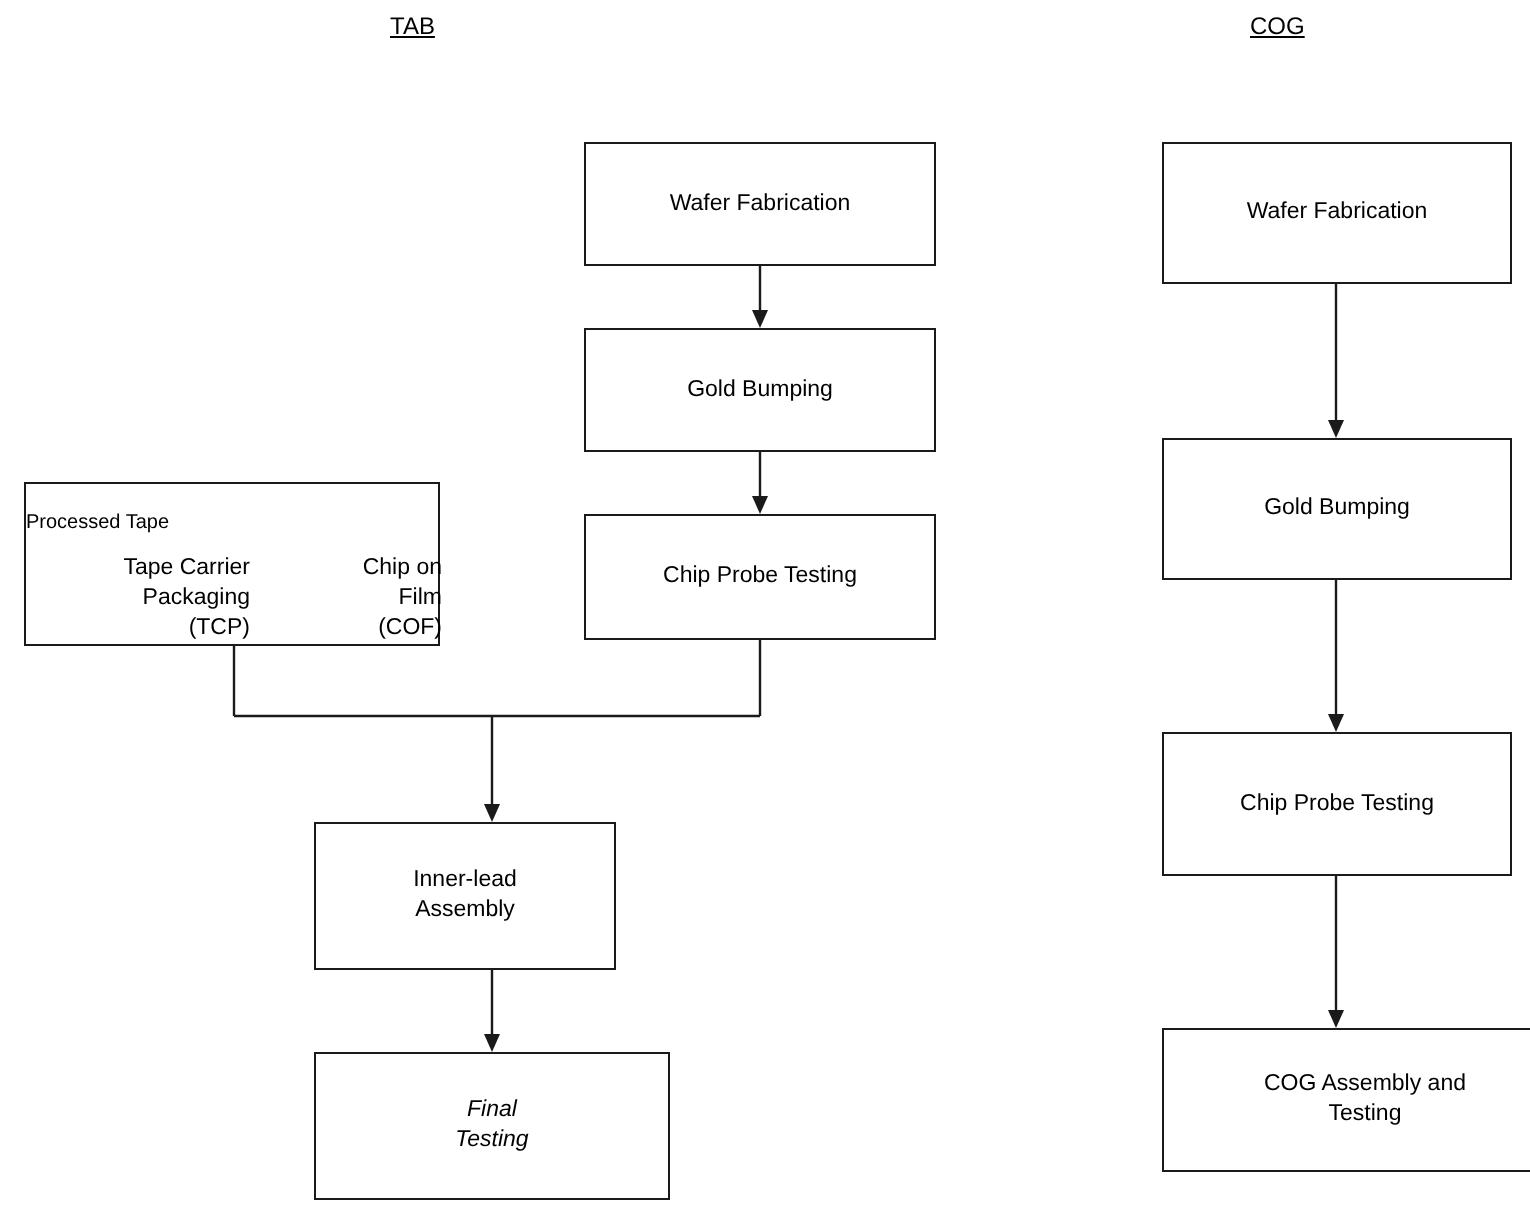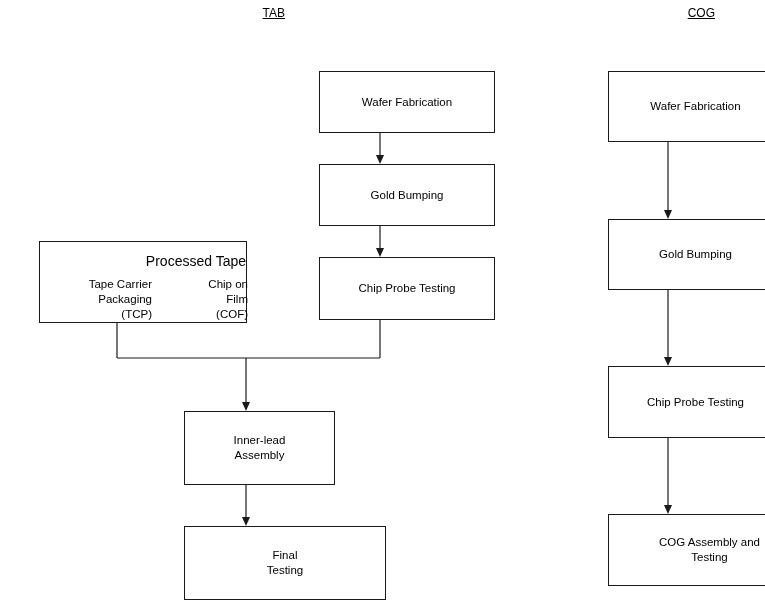--- a/index.html
+++ b/index.html
@@ -20,56 +20,55 @@
     position: absolute;
     left: 0;
     top: 0;
     width: 765px;
     height: 612px;
   }
   .col-title {
     position: absolute;
     font-size: 12px;
     line-height: 14px;
-    text-align: right;
+    text-align: left;
     text-decoration: underline;
     color: #000000;
     white-space: nowrap;
   }
   .node {
     position: absolute;
     box-sizing: border-box;
     border: 1px solid #1a1a1a;
     background: #ffffff;
     display: flex;
     flex-direction: column;
     align-items: center;
     justify-content: center;
     font-size: 11.5px;
     line-height: 15px;
     text-align: center;
     color: #000000;
-    margin-left: 27px;
   }
   .node .line-text {
     display: block;
     white-space: nowrap;
   }
   
   .node.tape {
     display: block;
     padding: 0;
   }
   .tape-title {
     position: absolute;
     left: 0;
     right: 0;
     top: 12px;
-    text-align: right;
-    font-size: 14px;
+    text-align: left;
+    font-size: 10px;
     line-height: 15px;
   }
   .tape-col {
     position: absolute;
     top: 35px;
     font-size: 11.5px;
     line-height: 15px;
     text-align: right;
   }
   .tape-col.left { left: 6px; width: 106px; }
@@ -123,21 +122,21 @@
       <span>Film</span>
       <span>(COF)</span>
     </div>
   </div>
 
   <div class="node" style="left:157px; top:411px; width:151px; height:74px;">
     <span class="line-text">Inner-lead</span>
     <span class="line-text">Assembly</span>
   </div>
 
-  <div class="node" style="left:157px; top:526px; width:202px; height:74px;">
+  <div class="node" style="left:157px; top:526px; width:178px; height:74px;font-style:italic;">
     <span class="line-text">Final</span>
     <span class="line-text">Testing</span>
   </div>
 
   <div class="node" style="left:581px; top:71px; width:175px; height:71px;">
     <span class="line-text">Wafer Fabrication</span>
   </div>
 
   <div class="node" style="left:581px; top:219px; width:175px; height:71px;">
     <span class="line-text">Gold Bumping</span>

